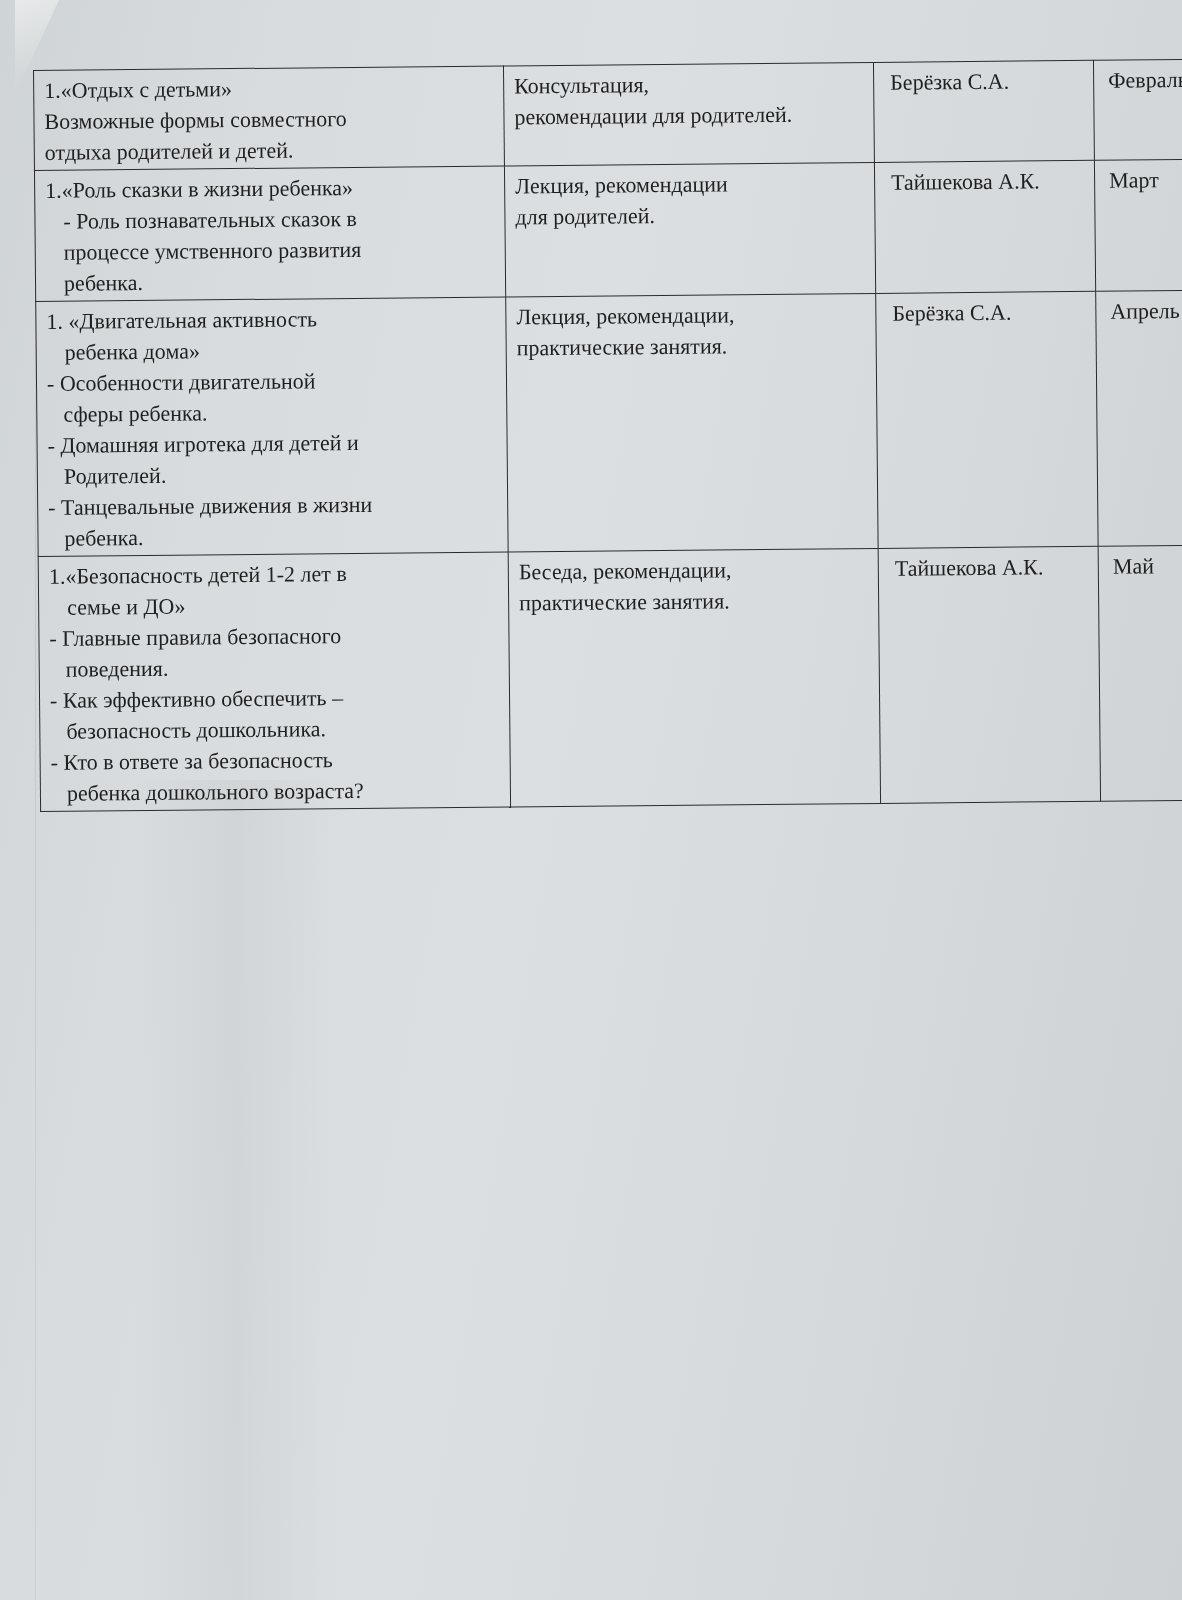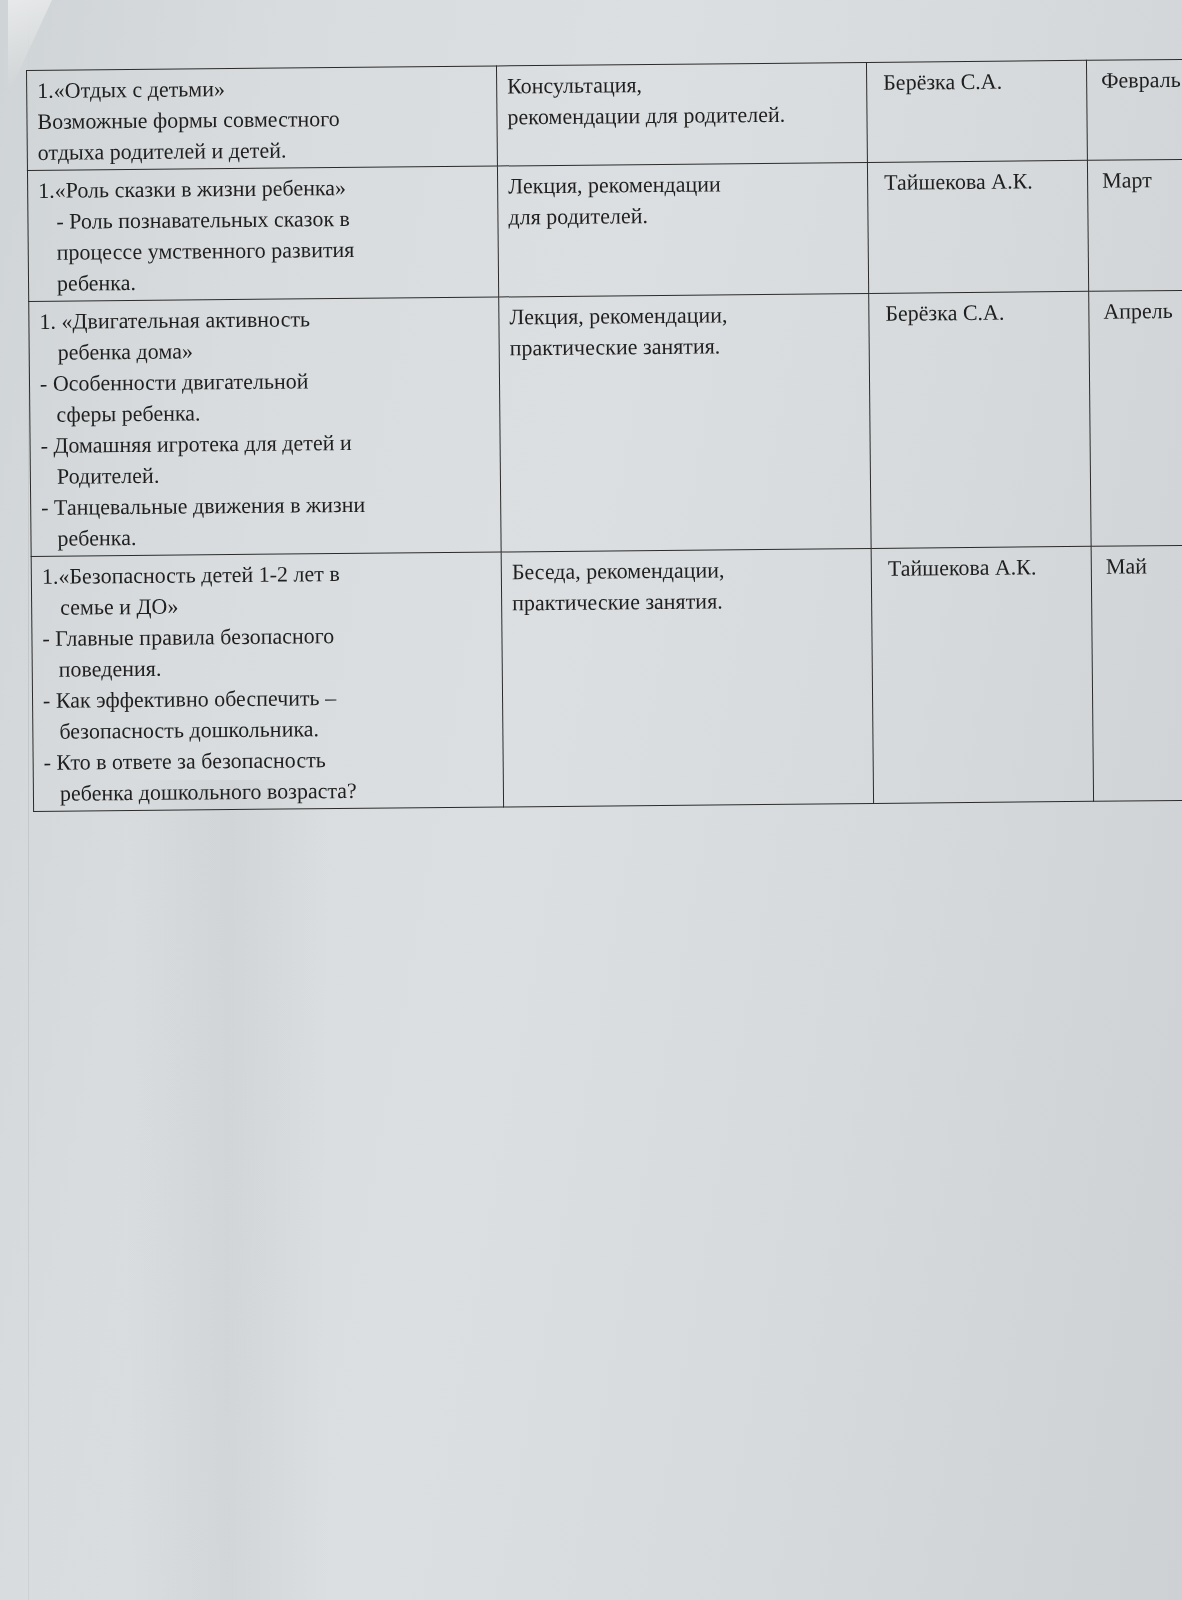--- a/index.html
+++ b/index.html
@@ -10,21 +10,21 @@
     width: 1182px;
     height: 1600px;
     overflow: hidden;
     position: relative;
     background: linear-gradient(100deg, #cfd4d6 0%, #d9dcde 20%, #dcdfe1 45%, #d6dadc 70%, #cdd1d3 100%);
     font-family: "Liberation Serif", "DejaVu Serif", serif;
     color: #1f1f1f;
   }
   .page {
     position: absolute;
-    left: 8px;
+    left: 15px;
     top: 0;
     width: 1095px;
     height: 1600px;
   }
   
   .under-page {
     position: absolute;
     left: 0;
     top: 0;
     width: 80px;

